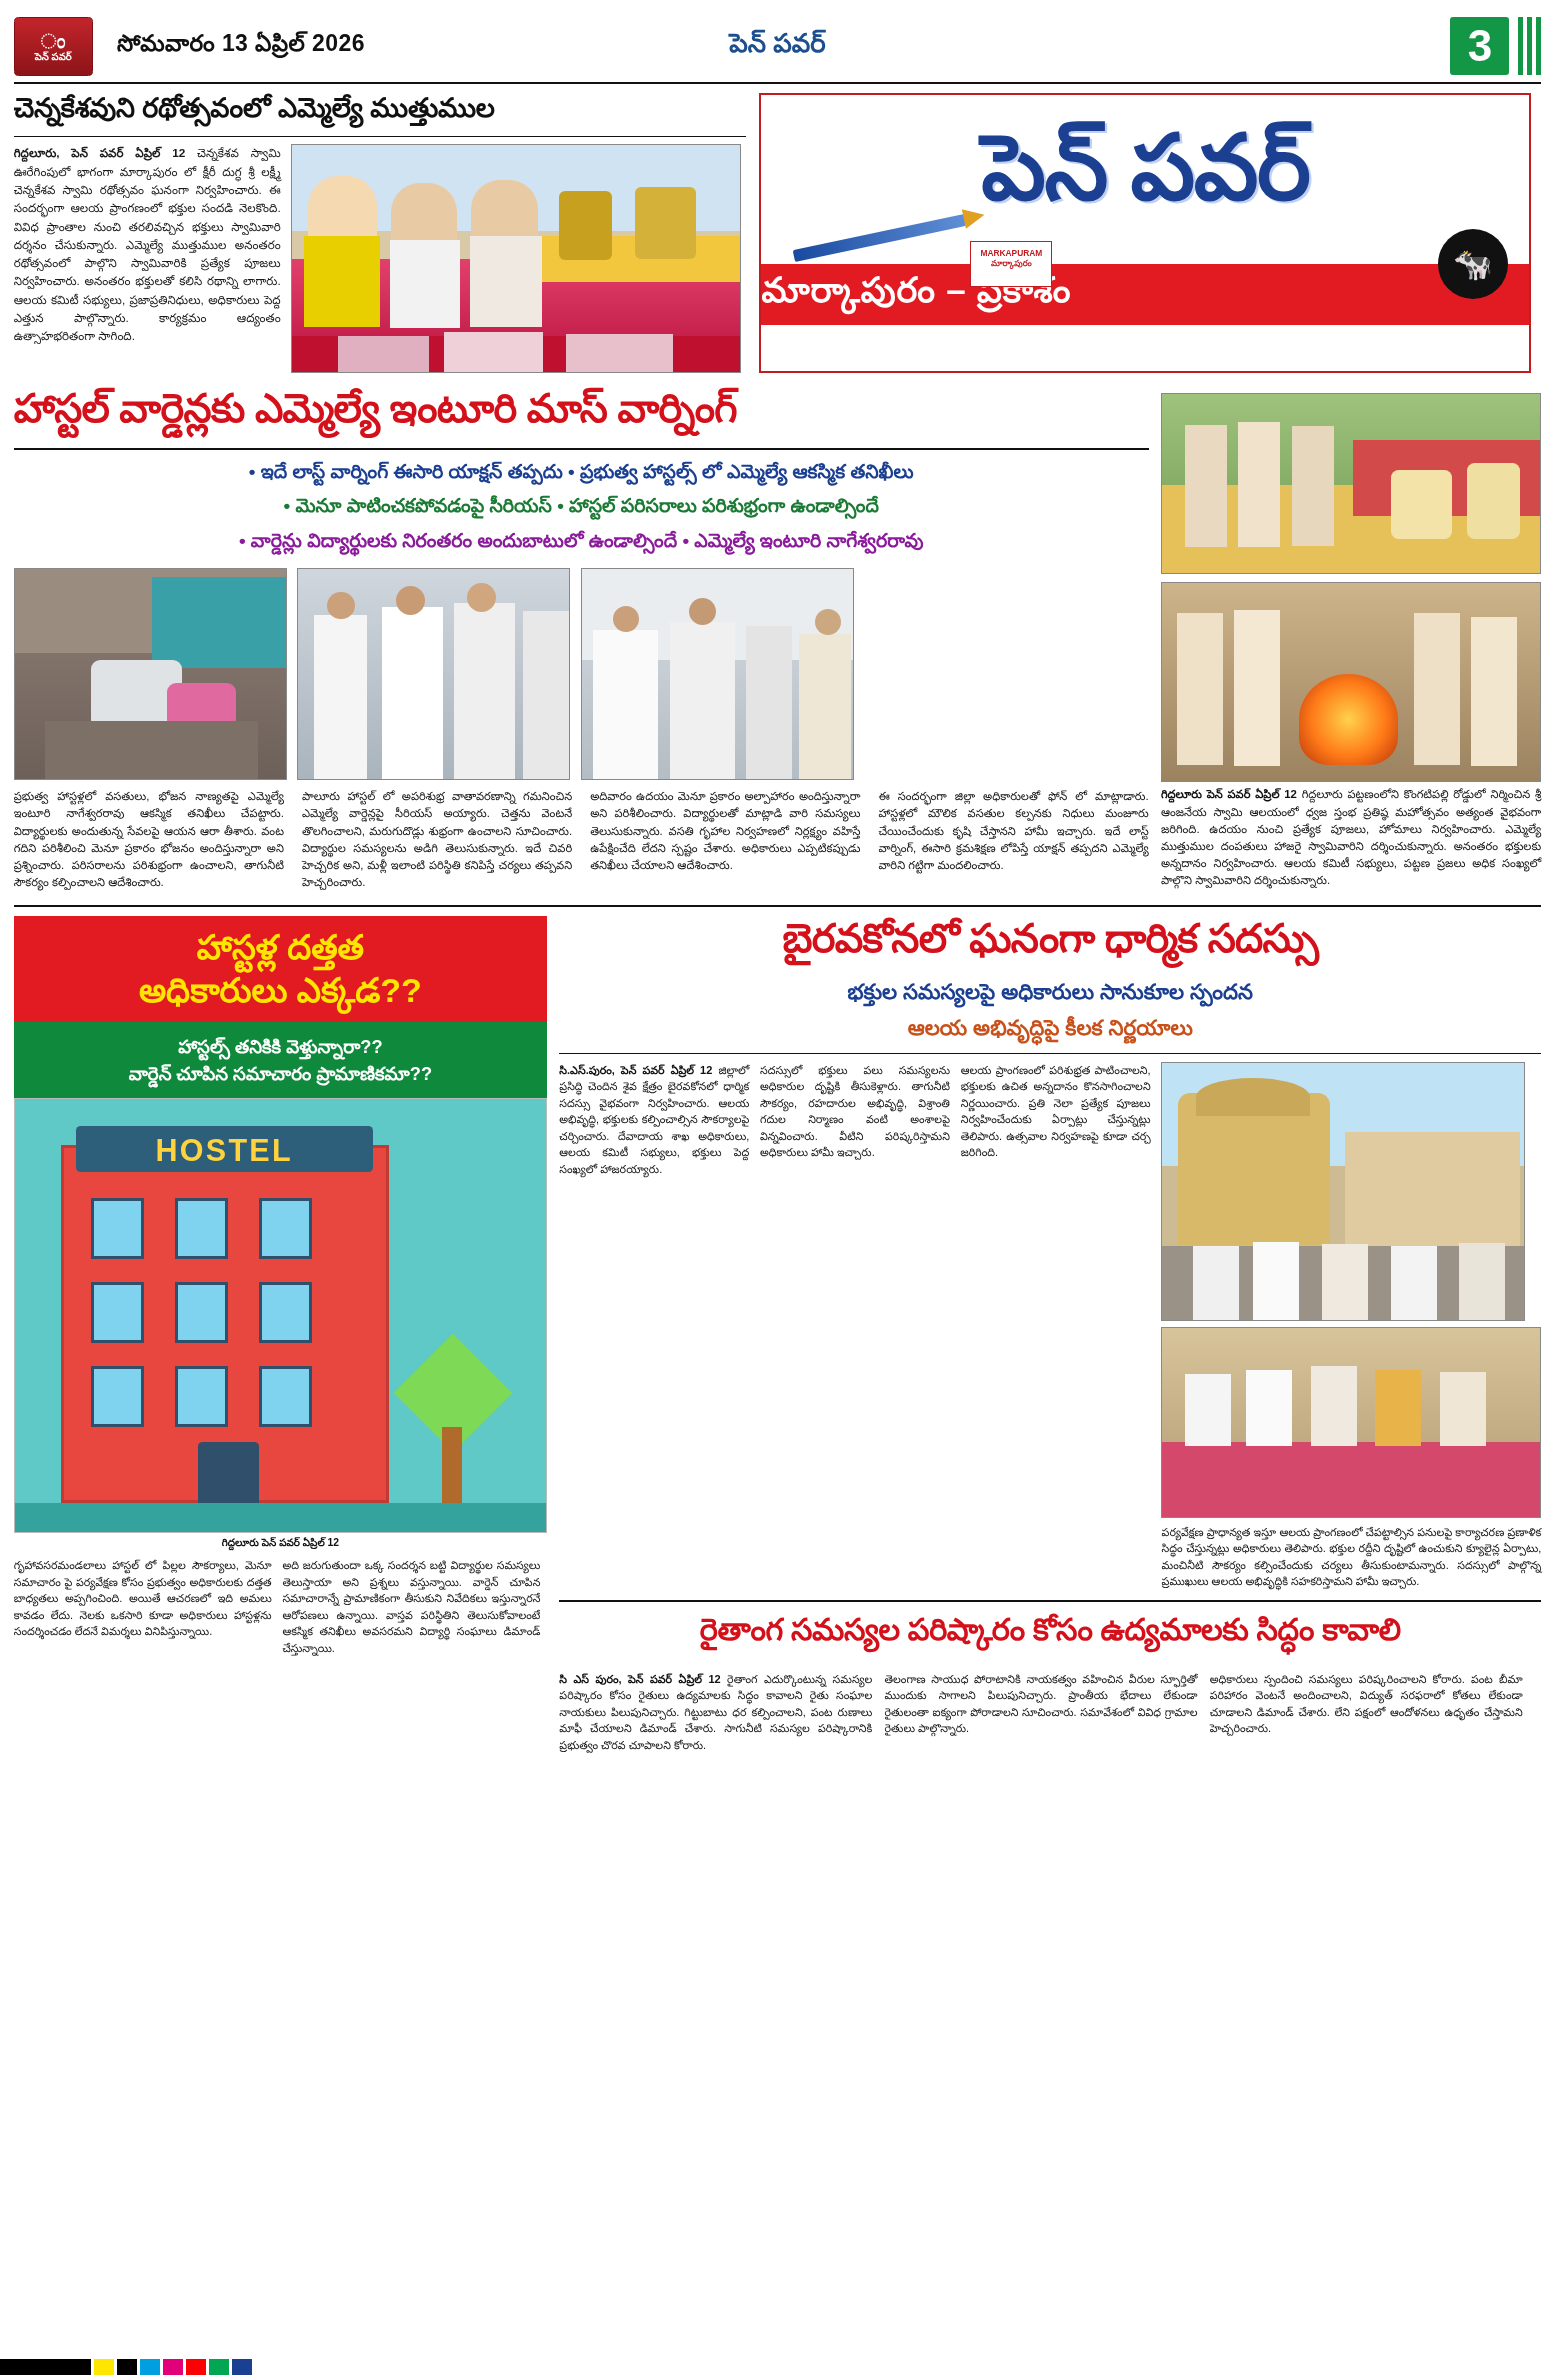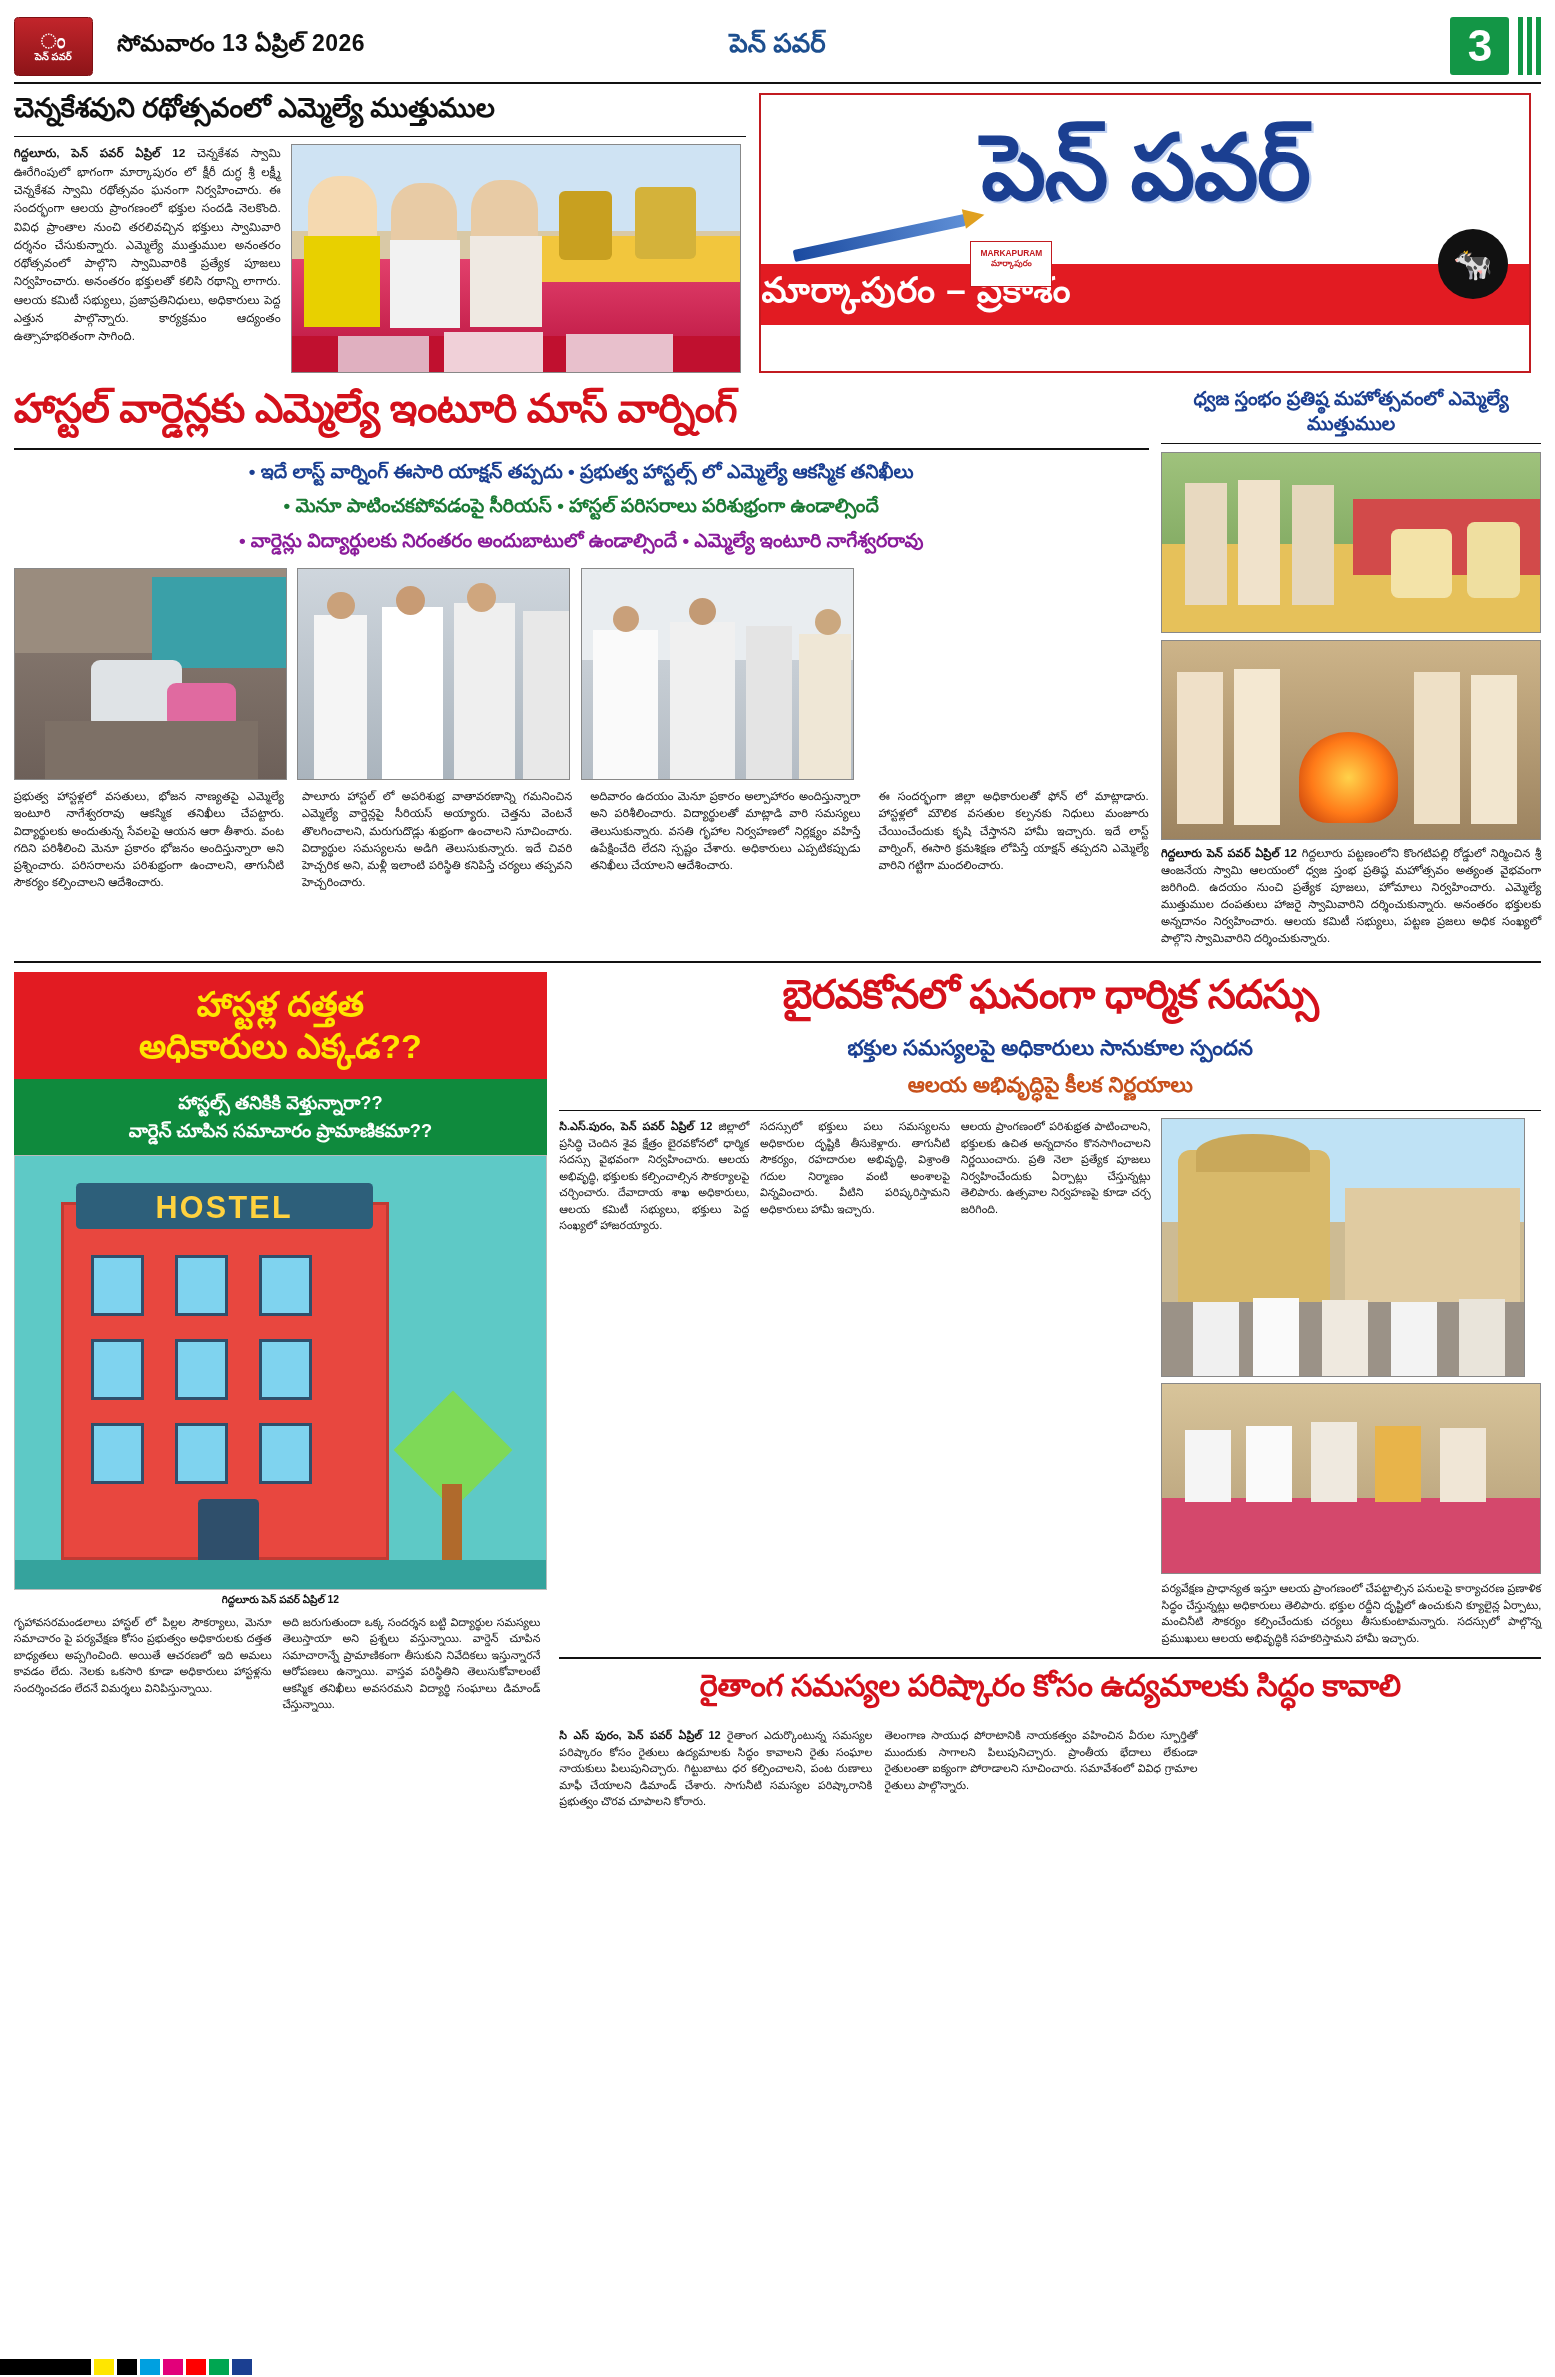--- a/index.html
+++ b/index.html
@@ -225,21 +225,20 @@
 
       <div class="cols4">
         <div class="c">ప్రభుత్వ హాస్టళ్లలో వసతులు, భోజన నాణ్యతపై ఎమ్మెల్యే ఇంటూరి నాగేశ్వరరావు ఆకస్మిక తనిఖీలు చేపట్టారు. విద్యార్థులకు అందుతున్న సేవలపై ఆయన ఆరా తీశారు. వంట గదిని పరిశీలించి మెనూ ప్రకారం భోజనం అందిస్తున్నారా అని ప్రశ్నించారు. పరిసరాలను పరిశుభ్రంగా ఉంచాలని, తాగునీటి సౌకర్యం కల్పించాలని ఆదేశించారు.</div>
         <div class="c">పాలూరు హాస్టల్ లో అపరిశుభ్ర వాతావరణాన్ని గమనించిన ఎమ్మెల్యే వార్డెన్లపై సీరియస్ అయ్యారు. చెత్తను వెంటనే తొలగించాలని, మరుగుదొడ్లు శుభ్రంగా ఉంచాలని సూచించారు. విద్యార్థుల సమస్యలను అడిగి తెలుసుకున్నారు. ఇదే చివరి హెచ్చరిక అని, మళ్లీ ఇలాంటి పరిస్థితి కనిపిస్తే చర్యలు తప్పవని హెచ్చరించారు.</div>
         <div class="c">అదివారం ఉదయం మెనూ ప్రకారం అల్పాహారం అందిస్తున్నారా అని పరిశీలించారు. విద్యార్థులతో మాట్లాడి వారి సమస్యలు తెలుసుకున్నారు. వసతి గృహాల నిర్వహణలో నిర్లక్ష్యం వహిస్తే ఉపేక్షించేది లేదని స్పష్టం చేశారు. అధికారులు ఎప్పటికప్పుడు తనిఖీలు చేయాలని ఆదేశించారు.</div>
         <div class="c">ఈ సందర్భంగా జిల్లా అధికారులతో ఫోన్ లో మాట్లాడారు. హాస్టళ్లలో మౌలిక వసతుల కల్పనకు నిధులు మంజూరు చేయించేందుకు కృషి చేస్తానని హామీ ఇచ్చారు. ఇదే లాస్ట్ వార్నింగ్, ఈసారి క్రమశిక్షణ లోపిస్తే యాక్షన్ తప్పదని ఎమ్మెల్యే వారిని గట్టిగా మందలించారు.</div>
       </div>
     </div>
 
     <div class="right-col">
-      <div class="rc-head">ధ్వజ స్తంభం ప్రతిష్ఠ మహోత్సవంలో ఎమ్మెల్యే ముత్తుముల</div>
       <div class="rc-pic">
         <div class="sky" style="background:linear-gradient(#9fc27c,#6f9a52);"></div>
         <div class="pz" style="left:0;top:91px;width:381px;height:90px;background:#e6c15a;"></div>
         <div class="pz" style="left:191px;top:46px;width:191px;height:76px;background:#d24a4a;"></div>
         <div class="pz" style="left:23px;top:30.5px;width:42px;height:122px;background:#e8d9c0;"></div>
         <div class="pz" style="left:76px;top:27.4px;width:42px;height:125px;background:#f0e2cb;"></div>
         <div class="pz" style="left:130px;top:32px;width:42px;height:120px;background:#e6d7bd;"></div>
         <div class="pz" style="left:229px;top:76px;width:61px;height:69px;background:#f3e3a8;border-radius:7.6px;"></div>
         <div class="pz" style="left:305px;top:69px;width:53px;height:76px;background:#efdfa0;border-radius:7.6px;"></div>
       </div>
@@ -336,20 +335,21 @@
         <div style="width:380px;font-size:11px;line-height:1.5;text-align:justify;">పర్యవేక్షణ ప్రాధాన్యత ఇస్తూ ఆలయ ప్రాంగణంలో చేపట్టాల్సిన పనులపై కార్యాచరణ ప్రణాళిక సిద్ధం చేస్తున్నట్లు అధికారులు తెలిపారు. భక్తుల రద్దీని దృష్టిలో ఉంచుకుని క్యూలైన్ల ఏర్పాటు, మంచినీటి సౌకర్యం కల్పించేందుకు చర్యలు తీసుకుంటామన్నారు. సదస్సులో పాల్గొన్న ప్రముఖులు ఆలయ అభివృద్ధికి సహకరిస్తామని హామీ ఇచ్చారు.</div>
       </div>
 
       <div class="farm-head">రైతాంగ సమస్యల పరిష్కారం కోసం ఉద్యమాలకు సిద్ధం కావాలి</div>
       <div class="farm-body">
         <div class="c">
           <b>సి ఎస్ పురం, పెన్ పవర్ ఏప్రిల్ 12</b>
           <span>రైతాంగ ఎదుర్కొంటున్న సమస్యల పరిష్కారం కోసం రైతులు ఉద్యమాలకు సిద్ధం కావాలని రైతు సంఘాల నాయకులు పిలుపునిచ్చారు. గిట్టుబాటు ధర కల్పించాలని, పంట రుణాలు మాఫీ చేయాలని డిమాండ్ చేశారు. సాగునీటి సమస్యల పరిష్కారానికి ప్రభుత్వం చొరవ చూపాలని కోరారు.</span>
         </div>
         <div class="c">తెలంగాణ సాయుధ పోరాటానికి నాయకత్వం వహించిన వీరుల స్ఫూర్తితో ముందుకు సాగాలని పిలుపునిచ్చారు. ప్రాంతీయ భేదాలు లేకుండా రైతులంతా ఐక్యంగా పోరాడాలని సూచించారు. సమావేశంలో వివిధ గ్రామాల రైతులు పాల్గొన్నారు.</div>
+        <div class="c">అధికారులు స్పందించి సమస్యలు పరిష్కరించాలని కోరారు. పంట బీమా పరిహారం వెంటనే అందించాలని, విద్యుత్ సరఫరాలో కోతలు లేకుండా చూడాలని డిమాండ్ చేశారు. లేని పక్షంలో ఆందోళనలు ఉధృతం చేస్తామని హెచ్చరించారు.</div>
       </div>
     </div>
   </div>
 
   <div class="colorbar">
     <div class="sw" style="background:#000000;width:91px;"></div>
     <div class="sw" style="background:#ffe600;"></div>
     <div class="sw" style="background:#000000;"></div>
     <div class="sw" style="background:#00a0e0;"></div>
     <div class="sw" style="background:#e2007a;"></div>

